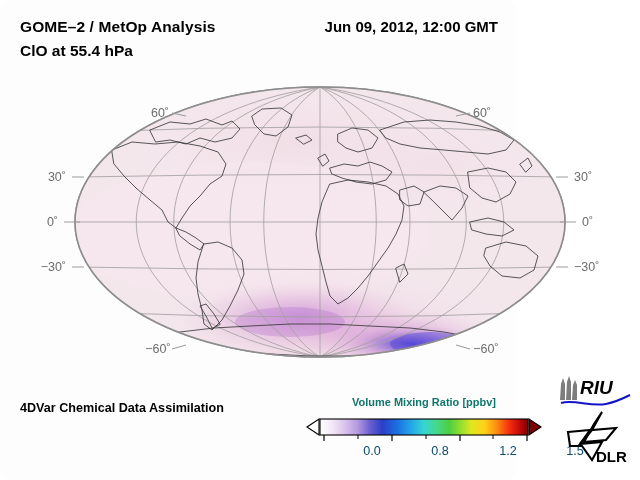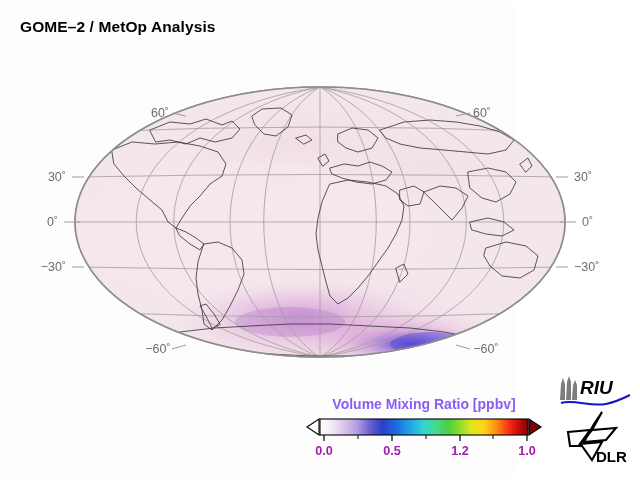--- a/index.html
+++ b/index.html
@@ -37,40 +37,42 @@
     font-size:12.6px;font-weight:bold;color:#000;white-space:nowrap;
   }
   #foot1{top:401px;}
   #foot2{top:427px;}
   #foot3{top:453px;}
 
   
   #cbar-wrap{position:absolute;left:305px;top:396px;width:238px;height:72px;}
   #cbar-title{
     position:absolute;left:0;top:0;width:238px;text-align:center;
-    font-size:14px;font-weight:bold;color:#8b5cf6;white-space:nowrap;
+    font-size:11px;font-weight:bold;color:#0f766e;white-space:nowrap;
   }
   #cbar-ticklabels{
     position:absolute;left:0;top:48px;width:238px;height:18px;
   }
   #cbar-ticklabels span{
-    position:absolute;font-size:12.6px;font-weight:bold;color:#a21caf;
-    transform:translateX(-50%);white-space:nowrap;
+    position:absolute;font-size:12.6px;font-weight:normal;color:#0c4a6e;
+    transform:translateX(-50%);white-space:nowrap;margin-left:48px;
   }
 
   
   #riu-logo{position:absolute;left:556px;top:374px;width:78px;height:34px;}
   #dlr-logo{position:absolute;left:562px;top:410px;width:72px;height:56px;}
 </style>
 </head>
 <body>
 
 <div id="page">
 
   <div class="hdr-title">GOME–2 / MetOp Analysis</div>
+  <div class="hdr-sub">ClO at 55.4 hPa</div>
+  <div class="hdr-date">Jun 09, 2012, 12:00 GMT</div>
 
   <div id="map-area">
     <svg id="map-svg" width="640" height="310" viewBox="0 0 640 310">
       <defs>
 
         <clipPath id="globeClip">
           <ellipse cx="320" cy="150" rx="245" ry="135"></ellipse>
         </clipPath>
 
         <radialGradient id="cloCore" cx="50%" cy="50%" r="50%">
@@ -225,20 +227,21 @@
       </g>
       <g stroke="#9a9a9a" stroke-width="1">
         <line x1="172" y1="41" x2="186" y2="44"></line>
         <line x1="456" y1="44" x2="470" y2="41"></line>
         <line x1="172" y1="277" x2="186" y2="273"></line>
         <line x1="456" y1="273" x2="470" y2="277"></line>
       </g>
     </svg>
   </div>
 
+  <div class="foot" id="foot1">4DVar Chemical Data Assimilation</div>
 
   <div id="cbar-wrap">
     <div id="cbar-title">Volume Mixing Ratio [ppbv]</div>
     <svg id="cbar-svg" width="238" height="30" viewBox="0 0 238 30" style="position:absolute;left:0;top:20px;">
       <defs>
         <linearGradient id="cbGrad" x1="0%" y1="0%" x2="100%" y2="0%">
             <stop offset="0%" stop-color="#ffffff"></stop>
             <stop offset="6%" stop-color="#f2e8f7"></stop>
             <stop offset="12%" stop-color="#d9c2ec"></stop>
             <stop offset="18%" stop-color="#b49ae0"></stop>
@@ -272,23 +275,23 @@
         <line x1="222" y1="19" x2="222" y2="25"></line>
       </g>
       <g stroke="#000" stroke-width="1">
         <line x1="53" y1="19" x2="53" y2="23"></line>
         <line x1="121" y1="19" x2="121" y2="23"></line>
         <line x1="188" y1="19" x2="188" y2="23"></line>
       </g>
     </svg>
     <div id="cbar-ticklabels">
       <span style="left:19px;">0.0</span>
-      <span style="left:87px;">0.5</span>
+      <span style="left:87px;">0.8</span>
       <span style="left:155px;text-align:center;">1.2</span>
-      <span style="left:222px;">1.0</span>
+      <span style="left:222px;">1.5</span>
     </div>
   </div>
 
   <svg id="riu-logo" viewBox="0 0 78 34">
 
     <g fill="#7d7d7d">
       <polygon points="4,26 5,10 7,4 9,10 9,26"></polygon>
       <polygon points="10,26 11,8 13,2 15,8 15,26"></polygon>
       <polygon points="16,26 17,11 19,6 21,11 21,26"></polygon>
     </g>

